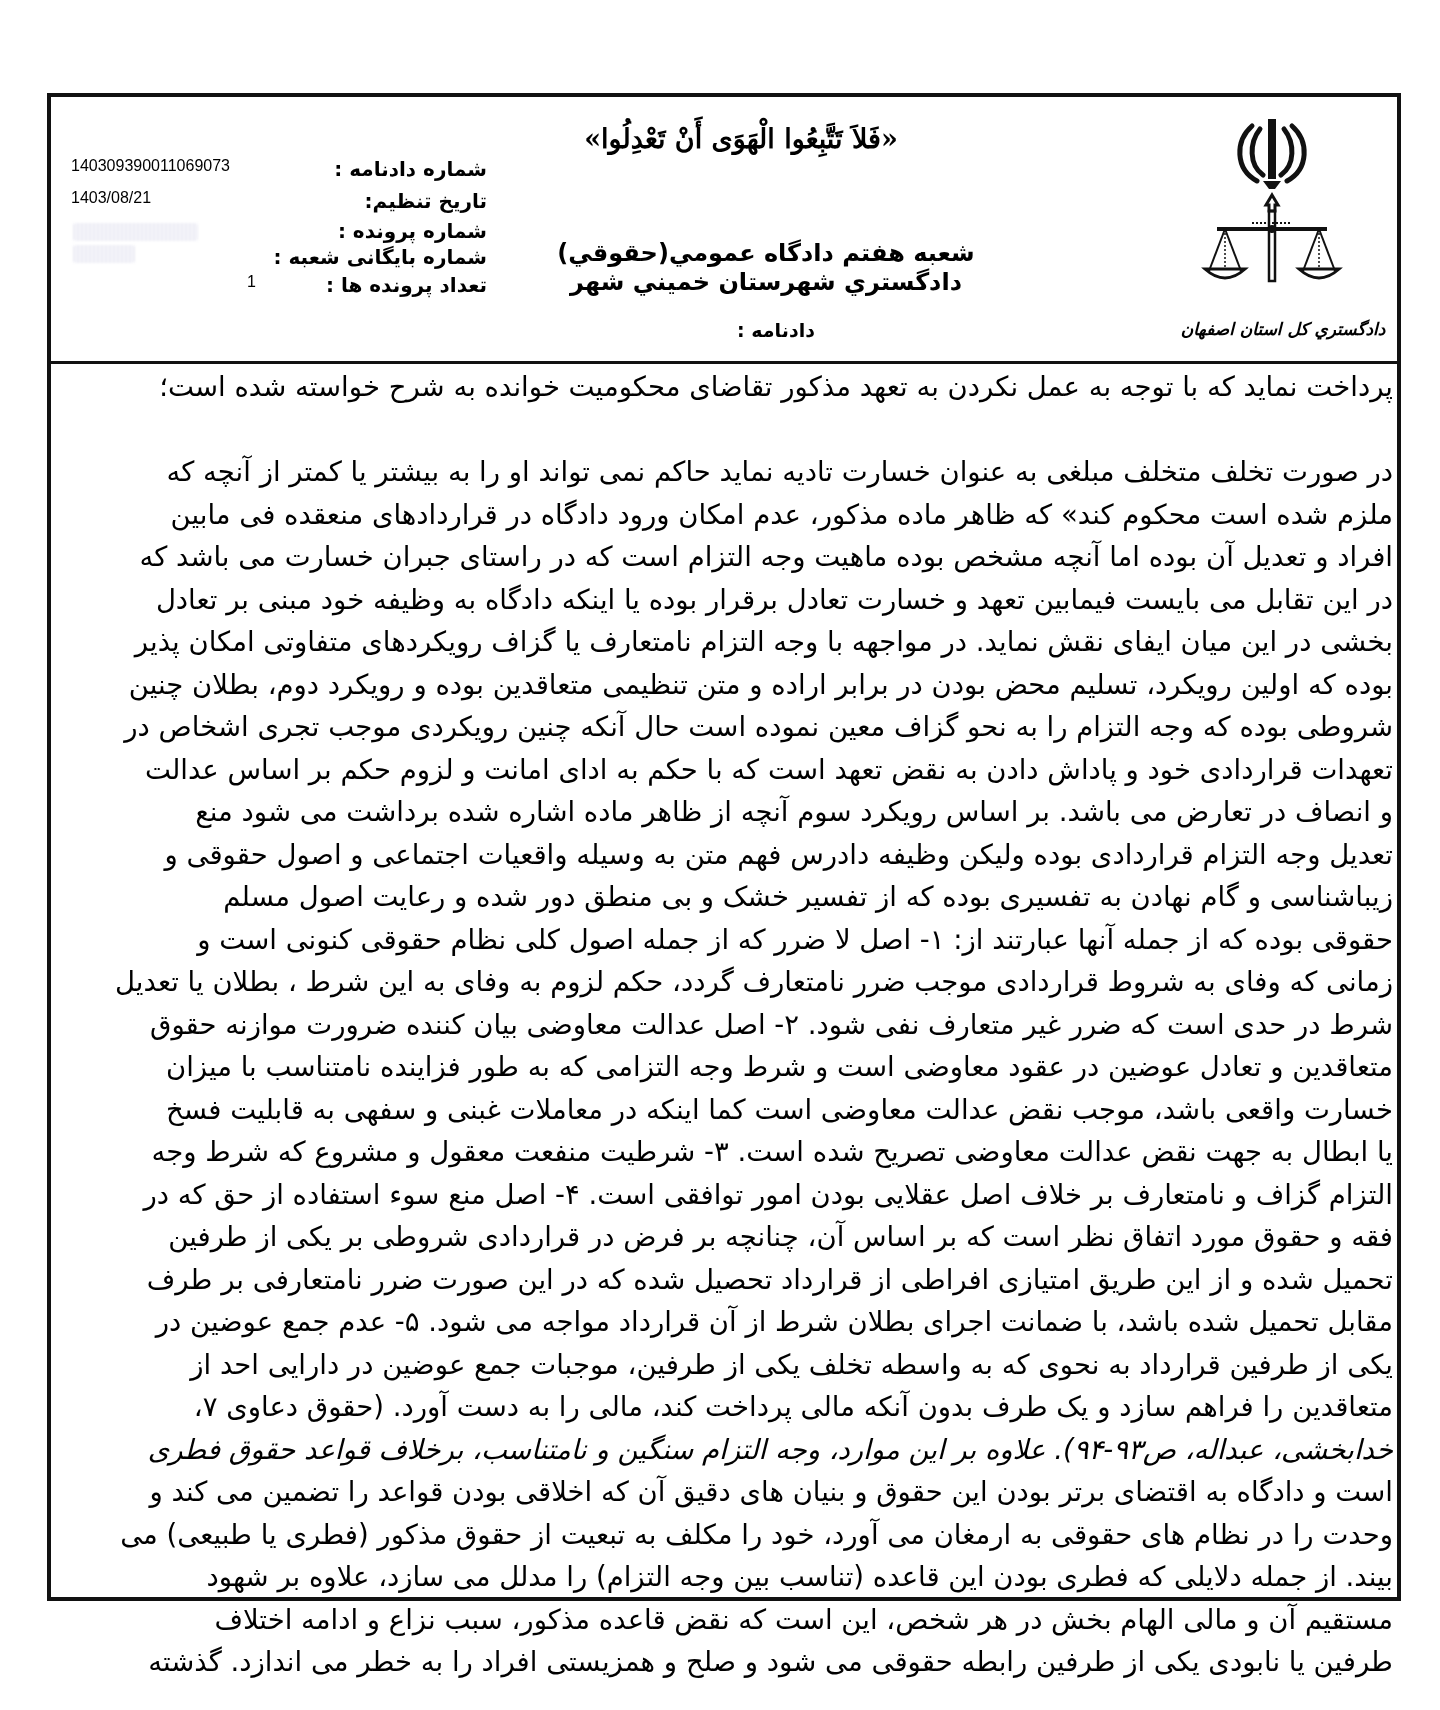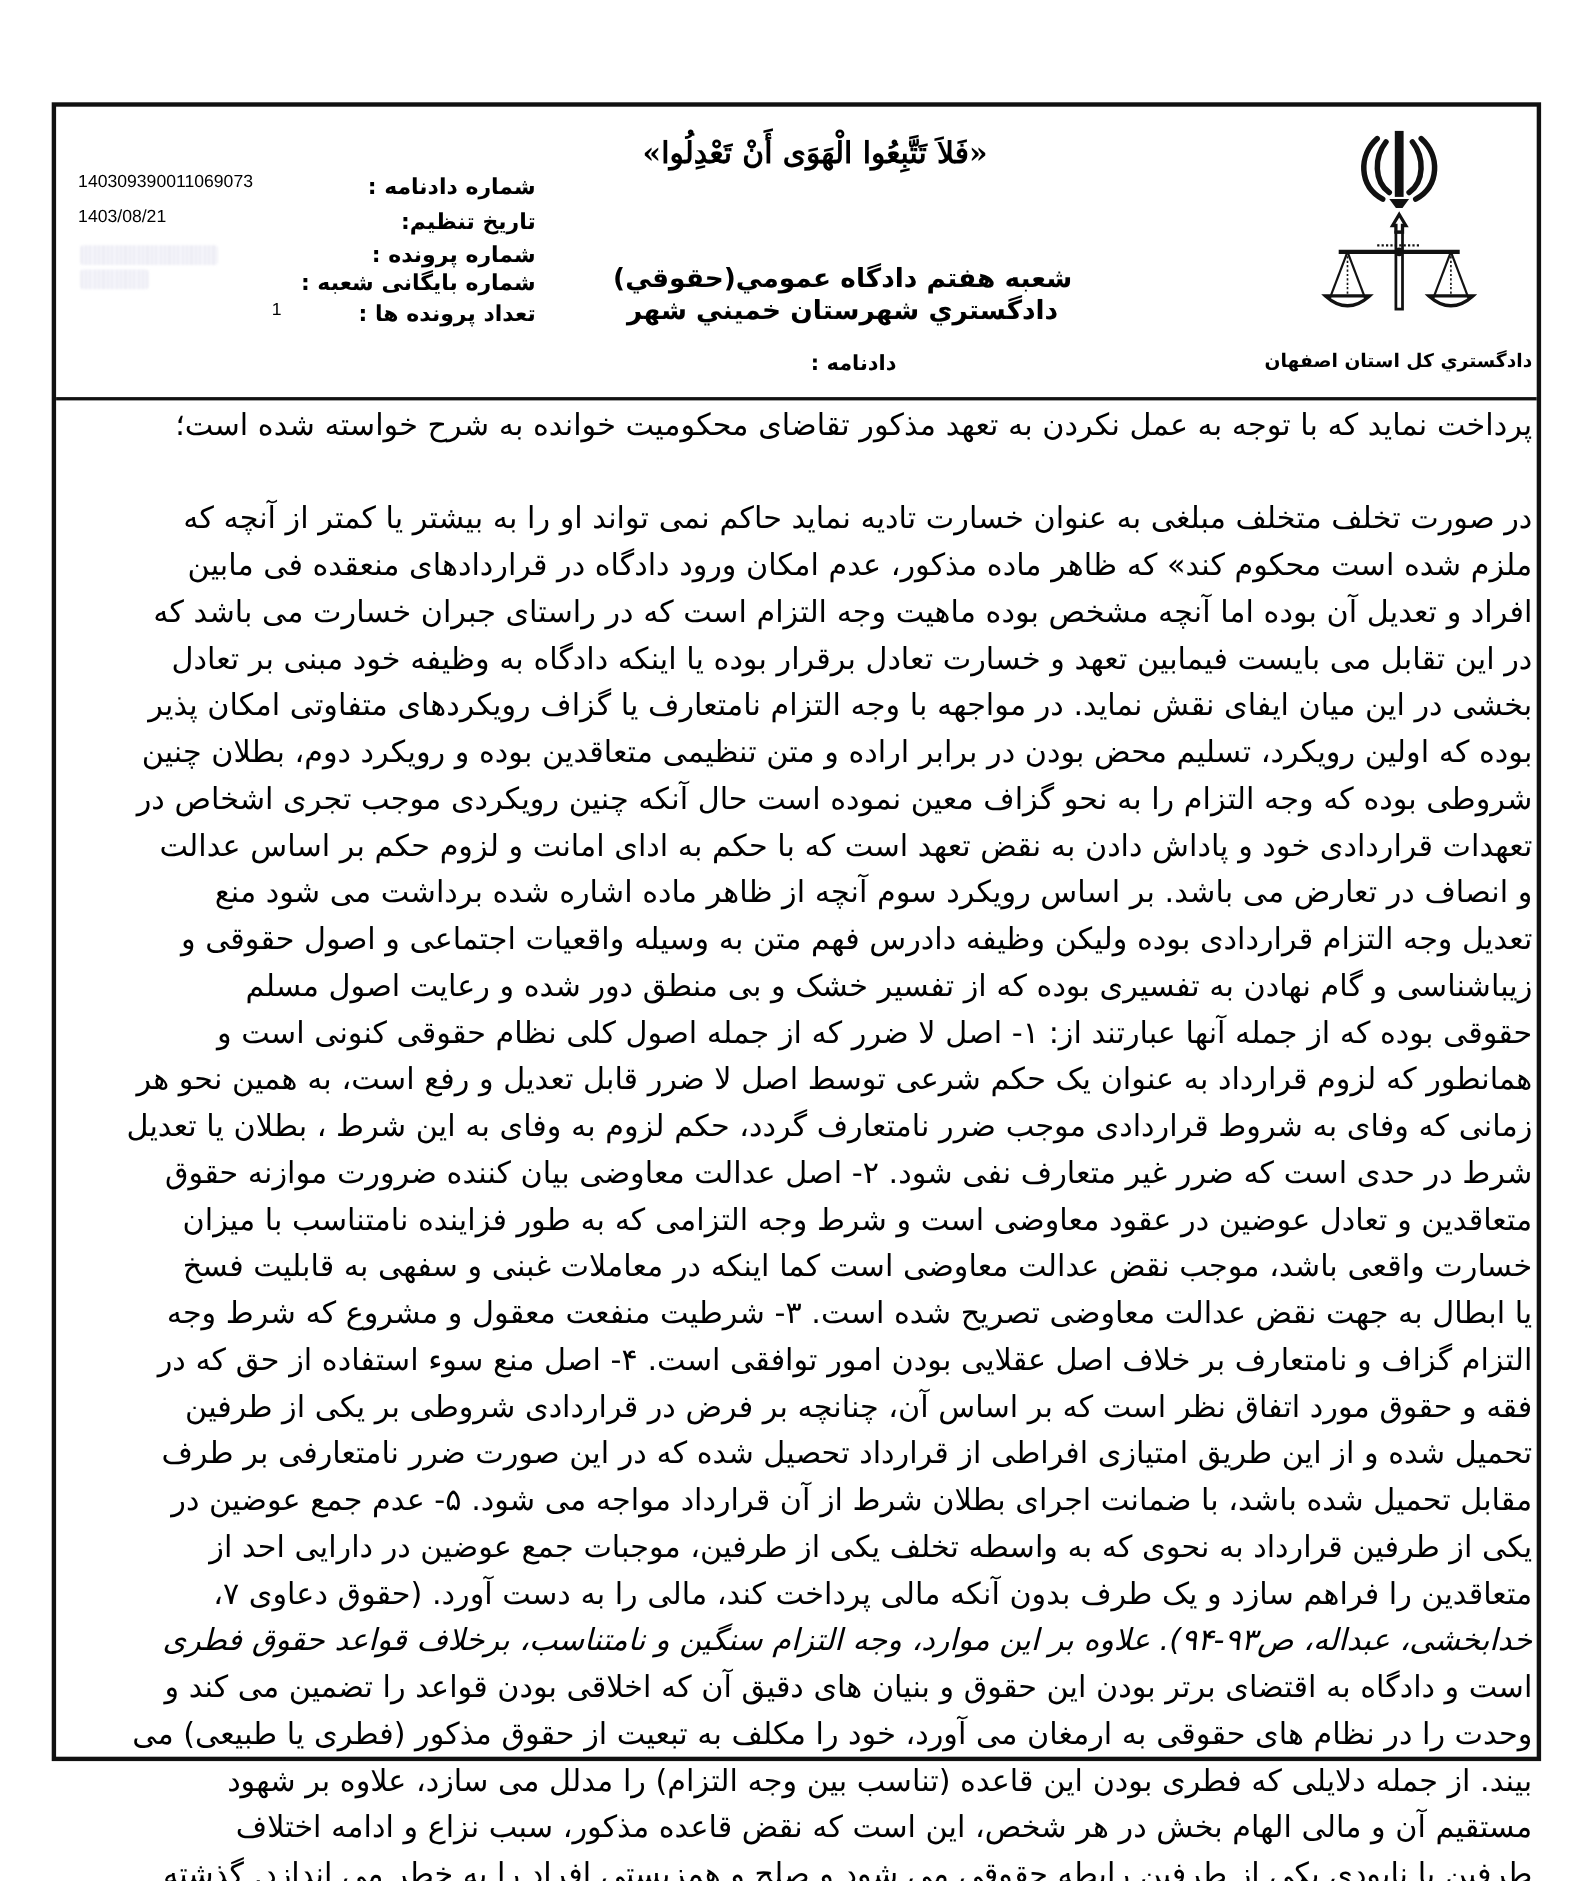--- a/index.html
+++ b/index.html
@@ -44,20 +44,21 @@
   .judiciary-name {
     position: absolute;
     right: 4px;
     top: 222px;
     width: 220px;
     text-align: center;
     direction: rtl;
     font-weight: bold;
     font-size: 17px;
     white-space: nowrap;
+    font-style: italic;
   }
   
   .quote {
     position: absolute;
     left: 480px;
     top: 26px;
     width: 420px;
     text-align: center;
     direction: rtl;
     font-family: "DejaVu Serif", serif;
@@ -227,21 +228,20 @@
     <span class="line"><span style="white-space: nowrap; display: inline-block;">افراد و تعدیل آن بوده اما آنچه مشخص بوده ماهیت وجه التزام است که در راستای جبران خسارت می باشد که</span></span>
     <span class="line"><span style="white-space: nowrap; display: inline-block;">در این تقابل می بایست فیمابین تعهد و خسارت تعادل برقرار بوده یا اینکه دادگاه به وظیفه خود مبنی بر تعادل</span></span>
     <span class="line"><span style="white-space: nowrap; display: inline-block;">بخشی در این میان ایفای نقش نماید. در مواجهه با وجه التزام نامتعارف یا گزاف رویکردهای متفاوتی امکان پذیر</span></span>
     <span class="line"><span style="white-space: nowrap; display: inline-block;">بوده که اولین رویکرد، تسلیم محض بودن در برابر اراده و متن تنظیمی متعاقدین بوده و رویکرد دوم، بطلان چنین</span></span>
     <span class="line"><span style="white-space: nowrap; display: inline-block;">شروطی بوده که وجه التزام را به نحو گزاف معین نموده است حال آنکه چنین رویکردی موجب تجری اشخاص در</span></span>
     <span class="line"><span style="white-space: nowrap; display: inline-block;">تعهدات قراردادی خود و پاداش دادن به نقض تعهد است که با حکم به ادای امانت و لزوم حکم بر اساس عدالت</span></span>
     <span class="line"><span style="white-space: nowrap; display: inline-block;">و انصاف در تعارض می باشد. بر اساس رویکرد سوم آنچه از ظاهر ماده اشاره شده برداشت می شود منع</span></span>
     <span class="line"><span style="white-space: nowrap; display: inline-block;">تعدیل وجه التزام قراردادی بوده ولیکن وظیفه دادرس فهم متن به وسیله واقعیات اجتماعی و اصول حقوقی و</span></span>
     <span class="line"><span style="white-space: nowrap; display: inline-block;">زیباشناسی و گام نهادن به تفسیری بوده که از تفسیر خشک و بی منطق دور شده و رعایت اصول مسلم</span></span>
     <span class="line"><span style="white-space: nowrap; display: inline-block;">حقوقی بوده که از جمله آنها عبارتند از: ۱- اصل لا ضرر که از جمله اصول کلی نظام حقوقی کنونی است و</span></span>
-    <span class="line"><span style="white-space: nowrap; display: inline-block;">همانطور که لزوم قرارداد به عنوان یک حکم شرعی توسط اصل لا ضرر قابل تعدیل و رفع است، به همین نحو هر</span></span>
     <span class="line"><span style="white-space: nowrap; display: inline-block;">زمانی که وفای به شروط قراردادی موجب ضرر نامتعارف گردد، حکم لزوم به وفای به این شرط ، بطلان یا تعدیل</span></span>
     <span class="line"><span style="white-space: nowrap; display: inline-block;">شرط در حدی است که ضرر غیر متعارف نفی شود. ۲- اصل عدالت معاوضی بیان کننده ضرورت موازنه حقوق</span></span>
     <span class="line"><span style="white-space: nowrap; display: inline-block;">متعاقدین و تعادل عوضین در عقود معاوضی است و شرط وجه التزامی که به طور فزاینده نامتناسب با میزان</span></span>
     <span class="line"><span style="white-space: nowrap; display: inline-block;">خسارت واقعی باشد، موجب نقض عدالت معاوضی است کما اینکه در معاملات غبنی و سفهی به قابلیت فسخ</span></span>
     <span class="line"><span style="white-space: nowrap; display: inline-block;">یا ابطال به جهت نقض عدالت معاوضی تصریح شده است. ۳- شرطیت منفعت معقول و مشروع که شرط وجه</span></span>
     <span class="line"><span style="white-space: nowrap; display: inline-block;">التزام گزاف و نامتعارف بر خلاف اصل عقلایی بودن امور توافقی است. ۴- اصل منع سوء استفاده از حق که در</span></span>
     <span class="line"><span style="white-space: nowrap; display: inline-block;">فقه و حقوق مورد اتفاق نظر است که بر اساس آن، چنانچه بر فرض در قراردادی شروطی بر یکی از طرفین</span></span>
     <span class="line"><span style="white-space: nowrap; display: inline-block;">تحمیل شده و از این طریق امتیازی افراطی از قرارداد تحصیل شده که در این صورت ضرر نامتعارفی بر طرف</span></span>
     <span class="line"><span style="white-space: nowrap; display: inline-block;">مقابل تحمیل شده باشد، با ضمانت اجرای بطلان شرط از آن قرارداد مواجه می شود. ۵- عدم جمع عوضین در</span></span>
     <span class="line"><span style="white-space: nowrap; display: inline-block;">یکی از طرفین قرارداد به نحوی که به واسطه تخلف یکی از طرفین، موجبات جمع عوضین در دارایی احد از</span></span>

